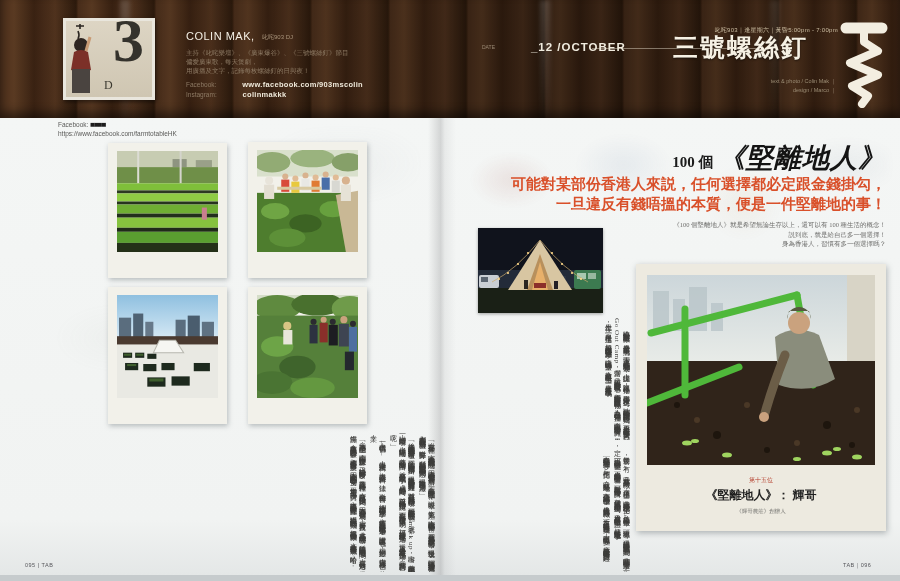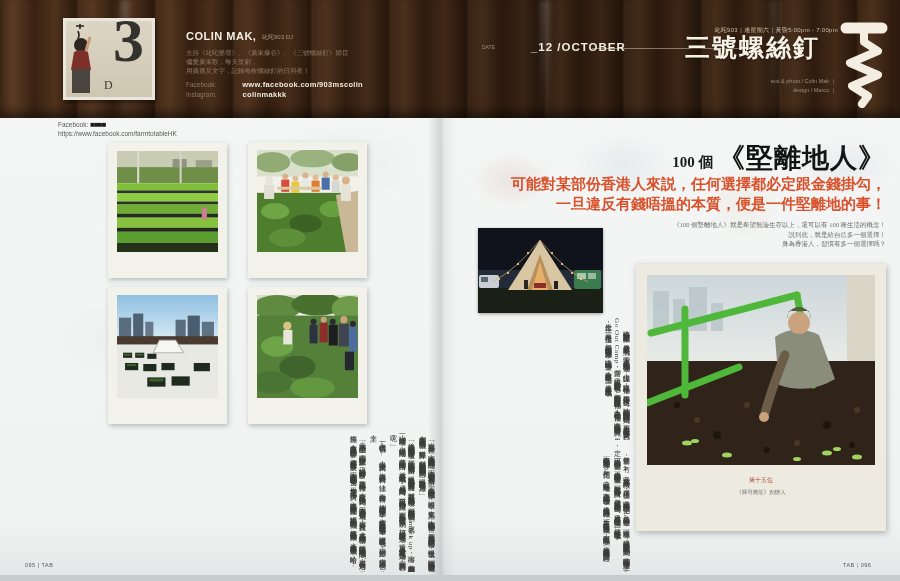--- a/index.html
+++ b/index.html
@@ -12,32 +12,32 @@
       repeating-linear-gradient(90deg,#4a2e1b 0px,#5a3a22 14px,#3a2212 34px,#51331e 55px,#2e1b0d 76px,#472b18 78px);
     box-shadow:inset 0 -6px 10px rgba(0,0,0,.45);}
   .streak{position:absolute;top:0;height:118px;width:10px;background:linear-gradient(180deg,rgba(255,255,255,.16),rgba(255,255,255,.02));filter:blur(2px);}
   
   #colin-photo{position:absolute;left:63px;top:18px;width:86px;height:76px;background:#e9e6dd;
     padding:3px;box-shadow:1px 2px 4px rgba(0,0,0,.5);}
   #colin-inner{position:relative;width:100%;height:100%;background:linear-gradient(180deg,#ddd5c4,#cfc6b2);overflow:hidden;}
   #big3{position:absolute;right:8px;top:-12px;font-family:"Liberation Serif",serif;font-weight:bold;
     font-size:62px;color:#34322c;line-height:1;}
   #bigD{position:absolute;left:38px;bottom:4px;font-family:"Liberation Serif",serif;font-size:12px;color:#3a382f;}
-  #author-name{position:absolute;left:186px;top:30px;font-size:11px;font-weight:bold;letter-spacing:.5px;color:#f4efe4;}
+  #author-name{position:absolute;left:186px;top:30px;font-size:11px;font-weight:normal;letter-spacing:.5px;color:#f4efe4;}
   #author-role{position:absolute;left:262px;top:33px;font-size:6px;color:#a8937a;}
   #author-bio{position:absolute;left:186px;top:48px;font-size:6.5px;line-height:9px;color:#8d7a64;}
   #fb-line,#ig-line{position:absolute;left:186px;font-size:6.5px;color:#8d7a64;}
   #fb-line{top:80px;} #ig-line{top:90px;}
   #fb-line b,#ig-line b{color:#efe9da;font-size:7.5px;letter-spacing:.3px;margin-left:24px;}
   #date-block{position:absolute;left:482px;top:37px;}
   #date-label{font-size:5px;color:#9b8a74;vertical-align:2px;}
   #date-value{font-size:11.5px;font-weight:bold;color:#f1ecdf;letter-spacing:1px;margin-left:36px;}
   #date-rule{position:absolute;left:592px;top:48px;width:168px;height:1px;background:rgba(235,228,210,.45);}
   #schedule{position:absolute;right:62px;top:26px;font-size:6px;color:#cbbda2;letter-spacing:.3px;}
-  #show-title{position:absolute;right:80px;top:31px;font-size:25px;font-weight:900;color:#f6f1e4;
+  #show-title{position:absolute;right:92px;top:31px;font-size:25px;font-weight:900;color:#f6f1e4;
     font-family:"Liberation Serif",serif;letter-spacing:2px;text-shadow:0 1px 2px rgba(0,0,0,.55);}
   #credits{position:absolute;right:64px;top:77px;font-size:5.5px;line-height:9px;color:#9b8c74;text-align:right;}
   #corkscrew{position:absolute;right:12px;top:20px;}
   
   #pages{position:absolute;left:0;top:118px;width:900px;height:457px;background:linear-gradient(180deg,#f4f6f5 0%,#f1f3f2 88%,#e4e7e7 100%);}
   #gutter{position:absolute;left:428px;top:0;width:28px;height:457px;
     background:linear-gradient(90deg,rgba(0,0,0,0),rgba(40,40,45,.16) 45%,rgba(90,90,95,.08) 60%,rgba(0,0,0,0));}
   #ghost-collage{position:absolute;left:460px;top:2px;width:430px;height:150px;opacity:.3;filter:blur(3px);
     background:
       radial-gradient(60px 40px at 12% 40%,rgba(150,60,50,.35),transparent 70%),
@@ -55,21 +55,21 @@
   
   .vtext{writing-mode:vertical-rl;text-align:justify;color:#3c3c3a;
     font-family:"Liberation Serif",serif;font-size:7px;line-height:9px;letter-spacing:.6px;overflow:hidden;}
   .vtext p{margin:0 0 0 2px;text-indent:7px;}
   #left-body{position:absolute;left:58px;top:312px;width:377px;height:142px;}
   #right-body-a{position:absolute;left:440px;top:200px;width:190px;height:122px;}
   #right-body-b{position:absolute;left:440px;top:326px;width:190px;height:128px;}
   
   #headline{position:absolute;right:14px;top:22px;text-align:right;white-space:nowrap;}
   #headline-prefix{font-size:15px;font-weight:bold;color:#1c1c1c;font-family:"Liberation Serif",serif;}
-  #headline-title{font-size:27px;font-weight:900;color:#141414;font-family:"Liberation Serif",serif;letter-spacing:1px;}
+  #headline-title{font-size:27px;font-weight:900;color:#141414;font-family:"Liberation Serif",serif;letter-spacing:1px;font-style:italic;}
   #subtitle{position:absolute;right:14px;top:56px;text-align:right;font-family:"Liberation Serif",serif;
     font-size:15px;line-height:20px;font-weight:600;color:#d9502a;}
   #intro{position:absolute;right:14px;top:102px;text-align:right;font-family:"Liberation Serif",serif;
     font-size:6.5px;line-height:9.5px;color:#6e6e6c;}
   
   #tent-frame{position:absolute;left:478px;top:110px;width:125px;height:85px;box-shadow:0 1px 3px rgba(0,0,0,.35);}
   #hero-frame{position:absolute;left:636px;top:146px;width:228px;height:256px;background:#edeae0;
     padding:11px 11px 0 11px;box-shadow:1px 2px 6px rgba(70,80,85,.4);}
   #hero-caption{text-align:center;margin-top:7px;}
   #caption-rank{font-size:6px;color:#b43a28;font-family:"Liberation Serif",serif;}
@@ -385,19 +385,20 @@
             <ellipse cx="48" cy="166" rx="4" ry="2"></ellipse>
             <ellipse cx="80" cy="180" rx="5" ry="2.5"></ellipse>
             <ellipse cx="180" cy="178" rx="5" ry="2.5"></ellipse>
             <ellipse cx="190" cy="174" rx="4" ry="2"></ellipse>
             <ellipse cx="210" cy="182" rx="5" ry="2.5"></ellipse>
             <ellipse cx="150" cy="184" rx="4" ry="2"></ellipse>
           </g>
       </svg>
       <div id="hero-caption">
         <div id="caption-rank">第十五位</div>
+        <div id="caption-title">《堅離地人》： 輝哥</div>
         <div id="caption-sub">《輝哥農莊》創辦人</div>
       </div>
     </div>
 
     <div id="folio-right" class="folio">TAB｜096</div>
   </div>
 </div>
 
 </body></html>

